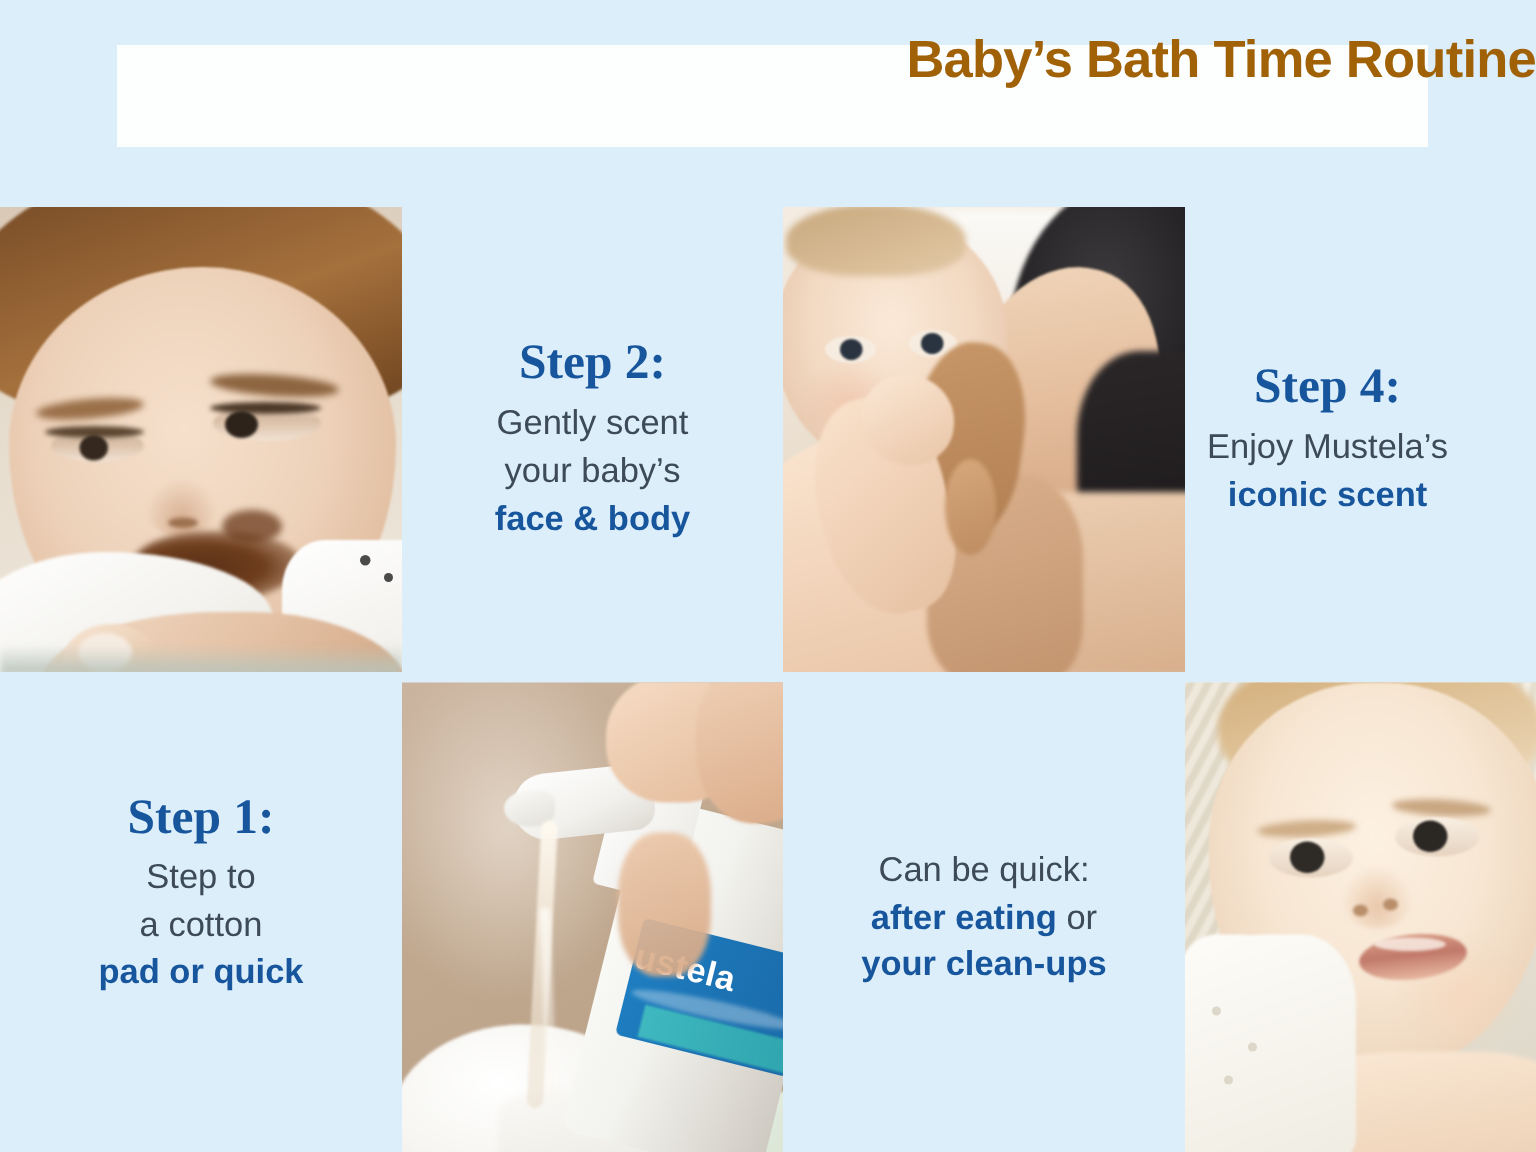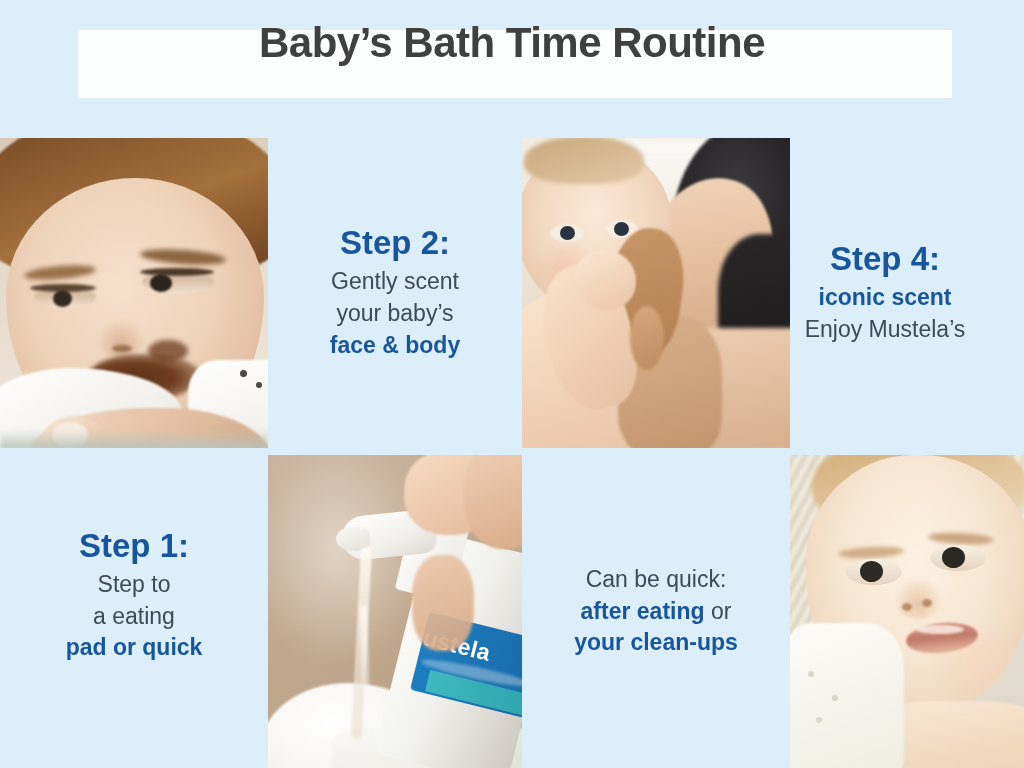--- a/index.html
+++ b/index.html
@@ -32,25 +32,25 @@
     width: 874px;
     height: 68px;
     background: #fdfefe;
   }
 
   .title-text {
     position: absolute;
     left: 0;
     top: 22px;
     width: 1024px;
-    text-align: center;
-    font-size: 42px;
+    text-align: right;
+    font-size: 35px;
     font-weight: bold;
     letter-spacing: -0.5px;
-    color: #404040;
+    color: #a16207;
     line-height: 1;
     white-space: nowrap;
   }
 
   
   .cell {
     position: absolute;
     overflow: hidden;
   }
 
@@ -64,20 +64,21 @@
     padding: 4px;
   }
 
   .step-head {
     font-size: 33px;
     font-weight: bold;
     color: #17569c;
     line-height: 1.15;
     margin-bottom: 4px;
     white-space: nowrap;
+    font-family: Liberation Serif, serif;
   }
 
   .step-line {
     font-size: 23px;
     color: #3d4a57;
     line-height: 1.38;
     white-space: nowrap;
   }
 
   .step-line.bold {
@@ -438,28 +439,28 @@
     <div class="b-body"></div>
     <div class="m-arm"></div>
     <div class="m-hand"></div>
     <div class="b-arm"></div>
     <div class="b-hand"></div>
     <div class="m-fing"></div>
   </div>
 
   <div class="cell text-cell" id="cell-step4" style="left:790px; top:138px; width:190px; height:310px;">
     <div class="step-head">Step 4:</div>
+    <div class="step-line">Enjoy Mustela’s</div>
     <div class="step-line bold">iconic scent</div>
-    <div class="step-line">Enjoy Mustela’s</div>
   </div>
 
   <div class="cell text-cell" id="cell-step1" style="left:0px; top:439px; width:268px; height:313px;">
     <div class="step-head">Step 1:</div>
     <div class="step-line">Step to</div>
-    <div class="step-line">a eating</div>
+    <div class="step-line">a cotton</div>
     <div class="step-line bold">pad or quick</div>
   </div>
 
   <div class="photo" id="photo-bc">
     <div class="bg-soft"></div>
     <div class="b-pad"></div>
     <div class="b-pad2"></div>
     <div class="b-bottle-bot"></div>
     <div class="b-bottle"></div>
     <div class="b-label"></div>

